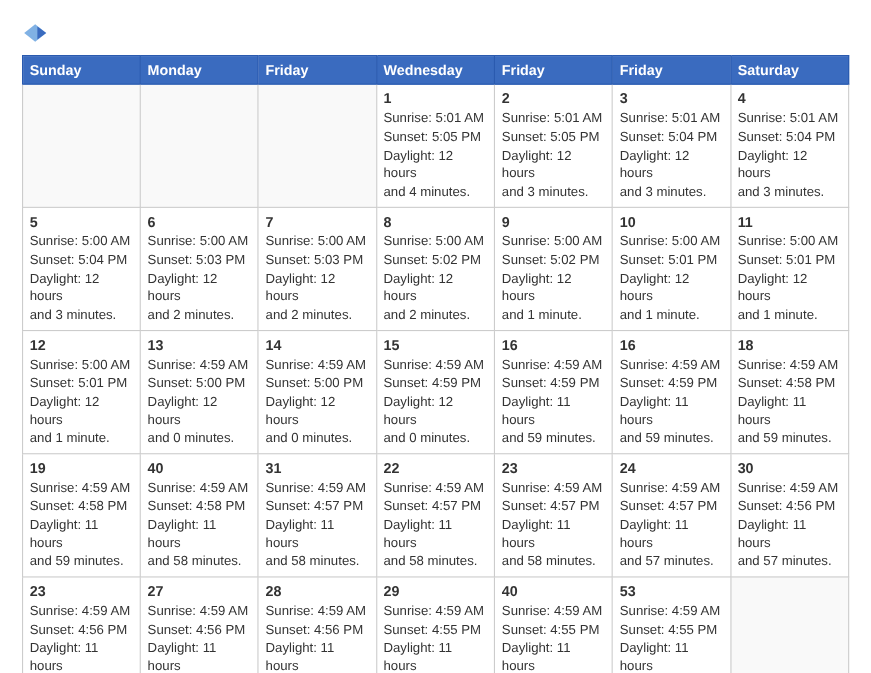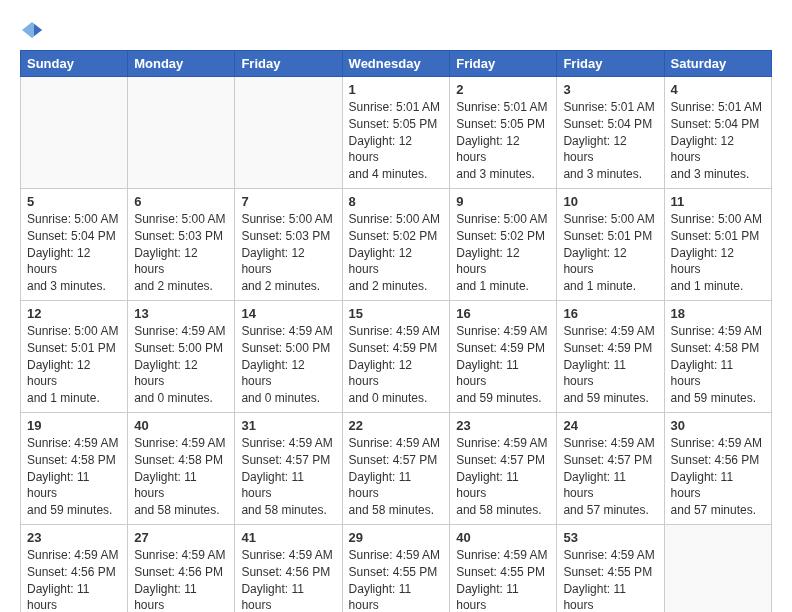--- a/index.html
+++ b/index.html
@@ -317,21 +317,21 @@
 and 57 minutes.</div>
           </td>
           <td>
             <span class="day-number">27</span>
             <div class="day-info" style="white-space: pre-line;">Sunrise: 4:59 AM
 Sunset: 4:56 PM
 Daylight: 11 hours
 and 57 minutes.</div>
           </td>
           <td>
-            <span class="day-number">41</span>
+            <span class="day-number">28</span>
             <div class="day-info" style="white-space: pre-line;">Sunrise: 4:59 AM
 Sunset: 4:56 PM
 Daylight: 11 hours
 and 56 minutes.</div>
           </td>
           <td>
             <span class="day-number">29</span>
             <div class="day-info" style="white-space: pre-line;">Sunrise: 4:59 AM
 Sunset: 4:55 PM
 Daylight: 11 hours

